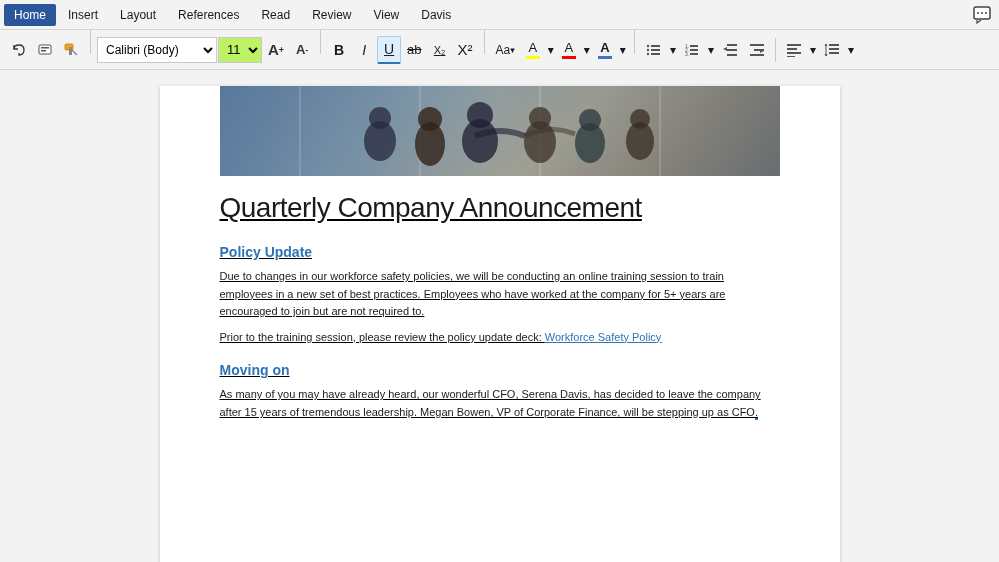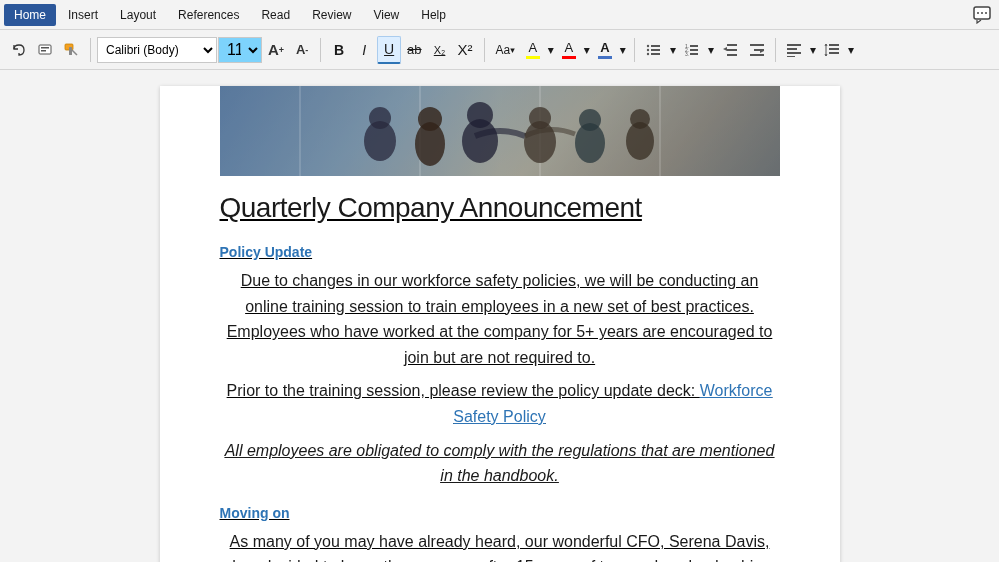--- a/index.html
+++ b/index.html
@@ -36,21 +36,20 @@
       justify-content: center;
       cursor: pointer;
       color: #444;
       font-size: 16px;
     }
 
     
     .toolbar {
       background: #f3f3f3;
       display: flex;
-      align-items: center;
       height: 40px;
       padding: 0 6px;
       border-bottom: 1px solid #d4d4d4;
       gap: 2px;
     }
     .toolbar-group {
       display: flex;
       align-items: center;
       gap: 1px;
     }
@@ -81,23 +80,23 @@
       height: 26px;
       font-size: 12px;
       border: 1px solid #c8c8c8;
       background: white;
       padding: 0 4px;
       cursor: pointer;
     }
     .font-size-select {
       width: 44px;
       height: 26px;
-      font-size: 16px;
+      font-size: 13px;
       border: 1px solid #c8c8c8;
-      background: #7dd3fc;
+      background: #bef264;
       padding: 0 4px;
       cursor: pointer;
     }
     .tb-bold { font-weight: bold; font-size: 14px; }
     .tb-italic { font-style: italic; font-size: 14px; }
     .tb-underline { text-decoration: underline; font-size: 14px; }
     .tb-strike { text-decoration: line-through; font-size: 13px; }
     .tb-sub { font-size: 11px; text-decoration: underline; }
     .tb-sup { font-size: 15px; }
     .highlight-btn {
@@ -168,25 +167,24 @@
       letter-spacing: -0.5px;
     }
     .section-heading {
       font-size: 14px;
       font-weight: 600;
       color: #2e74b5;
       margin-bottom: 8px;
       margin-top: 16px;
     }
     .doc-para {
-      font-size: 16px;
+      font-size: 11px;
       color: #1a1a1a;
       line-height: 1.6;
       margin-bottom: 8px;
-      text-align: center;
     }
     .doc-link {
       color: #2e74b5;
       text-decoration: underline;
       cursor: pointer;
     }
     .doc-underline-bold {
       text-decoration: underline;
       color: #1a1a1a;
     }
@@ -203,21 +201,21 @@
 <body>
 
 <div class="menu-bar">
   <div class="menu-item active">Home</div>
   <div class="menu-item">Insert</div>
   <div class="menu-item">Layout</div>
   <div class="menu-item">References</div>
   <div class="menu-item">Read</div>
   <div class="menu-item">Review</div>
   <div class="menu-item">View</div>
-  <div class="menu-item">Help</div>
+  <div class="menu-item">Davis</div>
   <div class="menu-spacer"></div>
   <div class="chat-icon">
     <svg width="18" height="18" viewBox="0 0 18 18" fill="none">
       <rect x="1" y="1" width="16" height="12" rx="2" stroke="#444" stroke-width="1.5" fill="white"></rect>
       <path d="M4 14 L4 17 L8 14" stroke="#444" stroke-width="1.2" fill="white"></path>
       <circle cx="5" cy="7" r="1" fill="#444"></circle>
       <circle cx="9" cy="7" r="1" fill="#444"></circle>
       <circle cx="13" cy="7" r="1" fill="#444"></circle>
     </svg>
   </div>
@@ -386,23 +384,20 @@
     </div>
 
     <h1 class="doc-title">Quarterly Company Announcement</h1>
 
     <div>
       <div class="section-heading">Policy Update</div>
       <p class="doc-para">Due to changes in our workforce safety policies, we will be conducting an online training session to train employees in a new set of best practices. Employees who have worked at the company for 5+ years are encouraged to join but are not required to.</p>
       <p class="doc-para">
         Prior to the training session, please review the policy update deck: <a class="doc-link">Workforce Safety Policy</a>
       </p>
-      <p class="doc-para">
-        <span class="doc-italic-underline">All employees are obligated to comply with the regulations that are mentioned in the handbook.</span>
-      </p>
     </div>
 
     <div>
       <div class="section-heading">Moving on</div>
       <p class="doc-para">
         <span>As many of you may have already heard, our wonderful CFO, Serena Davis, has decided to leave the company after 15 years of tremendous leadership. Megan Bowen, VP of Corporate Finance, will be stepping up as CFO</span><span class="autocorrect-dot">.</span>
       </p>
     </div>
   </div>
 </div>

